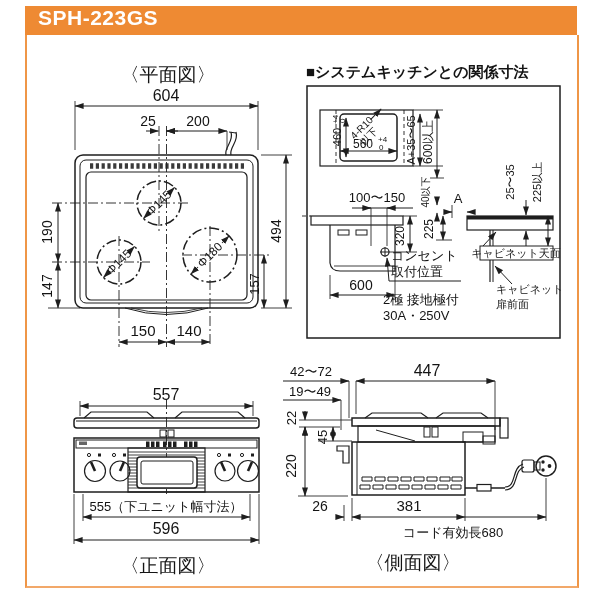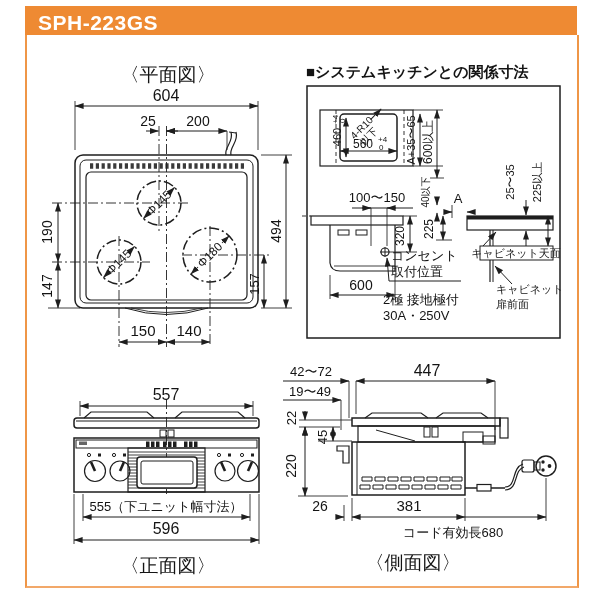--- a/index.html
+++ b/index.html
@@ -1,19 +1,19 @@
 <!DOCTYPE html>
 <html><head>
 <meta charset="utf-8">
 <style>
   html,body{margin:0;padding:0;background:#fff;}
   .page{position:relative;width:600px;height:600px;background:#fff;
         font-family:"Liberation Sans","DejaVu Sans",sans-serif;overflow:hidden;}
   .hdr{position:absolute;left:25px;top:6px;width:552px;height:29px;background:#EE8A33;
-       display:flex;align-items:flex-end;}
+       display:flex;align-items:flex-start;}
   .hdr-title{color:#fff;font-size:21px;font-weight:bold;padding-left:13px;letter-spacing:.5px;}
   .frame{position:absolute;left:25px;top:35px;width:550px;height:551px;
          border-left:2px solid #EF9647;border-right:2px solid #EF9647;border-bottom:2px solid #F2A869;}
   svg{position:absolute;left:0;top:0;}
   text{fill:#141414;}
   .t8{font-size:8px}.t10{font-size:10px}.t11{font-size:11px}.t12{font-size:12px}
   .t13{font-size:13px}.t14{font-size:14px}.t15{font-size:15px}.t16{font-size:16px}
   .t19{font-size:19px}.bold{font-weight:bold}
   .ol{stroke:#1e1e1e;stroke-width:1.5;fill:none}
   .o1{stroke:#1e1e1e;stroke-width:1;fill:none}

